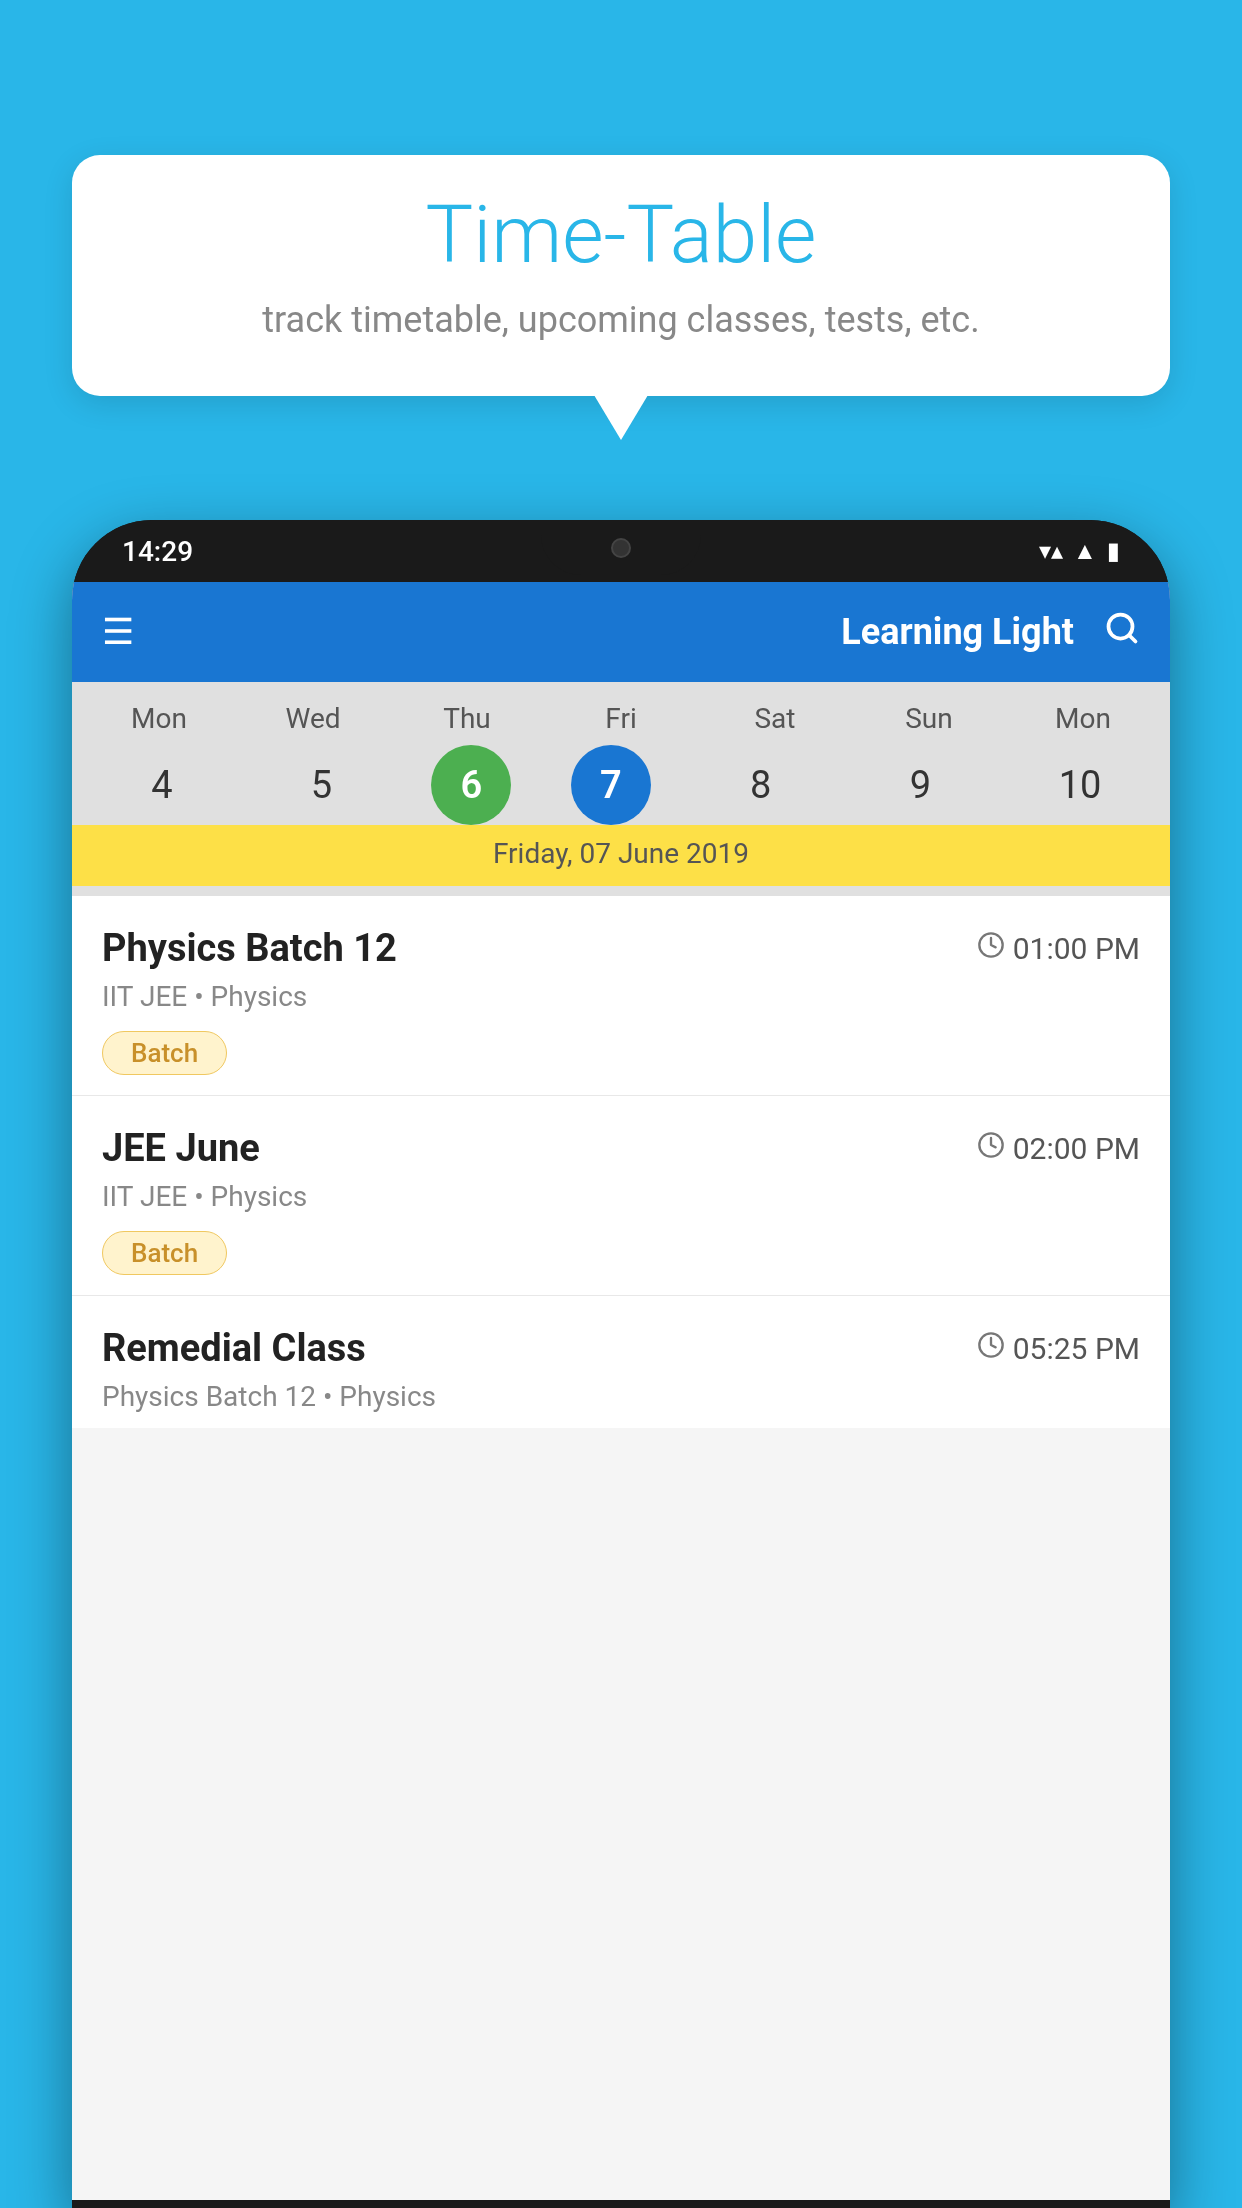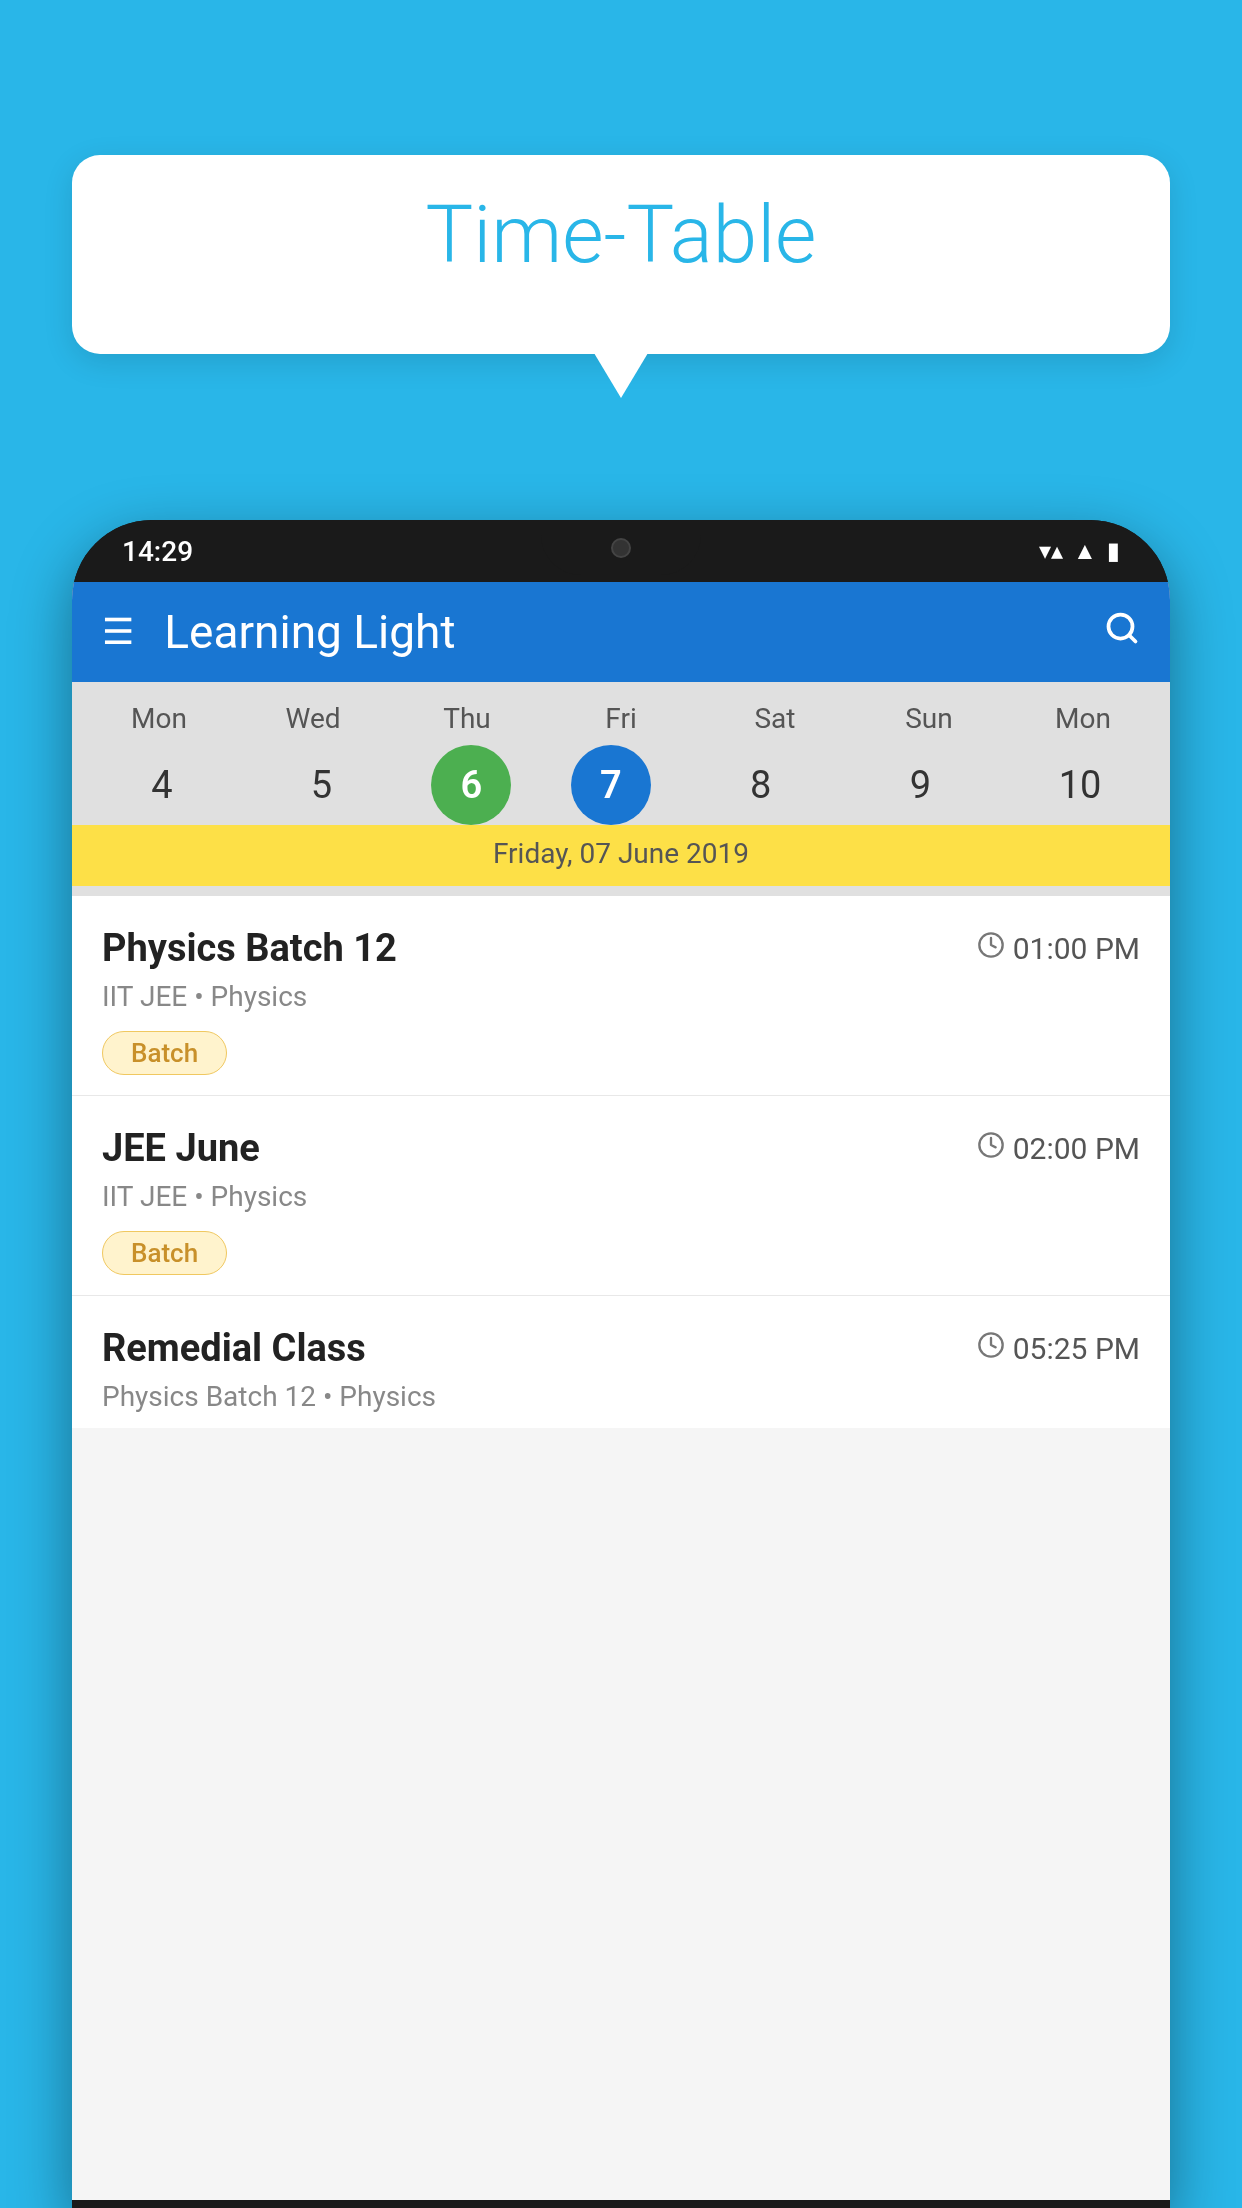--- a/index.html
+++ b/index.html
@@ -135,24 +135,24 @@
     }
 
     .hamburger-icon {
       color: white;
       font-size: 36px;
       cursor: pointer;
     }
 
     .app-title {
       color: white;
-      font-size: 46px;
-      font-weight: 400;
+      font-size: 36px;
+      font-weight: 700;
       flex: 1;
-      text-align: left;
+      text-align: right;
     }
 
     .search-icon {
       color: white;
       font-size: 36px;
       cursor: pointer;
     }
 
     
     .calendar-strip {
@@ -275,20 +275,21 @@
     .schedule-item-partial .schedule-item-sub-partial {
       font-size: 28px;
       color: #888;
     }
   </style>
 </head>
 <body>
 
 <div class="tooltip-card">
   <div class="tooltip-title">Time-Table</div>
+  <div class="tooltip-subtitle">track timetable, upcoming classes, tests, etc.</div>
   <div class="tooltip-arrow"></div>
 </div>
 
 <div class="phone-frame">
 
   <div class="phone-top-bar">
     <span class="status-time">14:29</span>
     <div class="notch">
       <div class="camera-dot"></div>
     </div>

